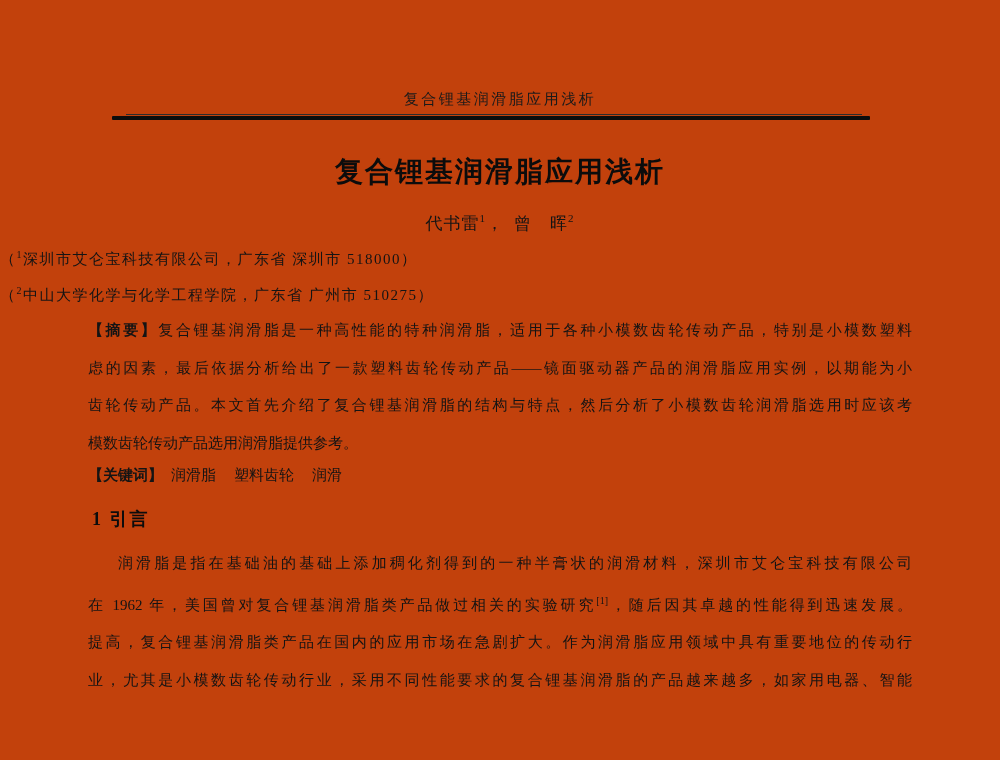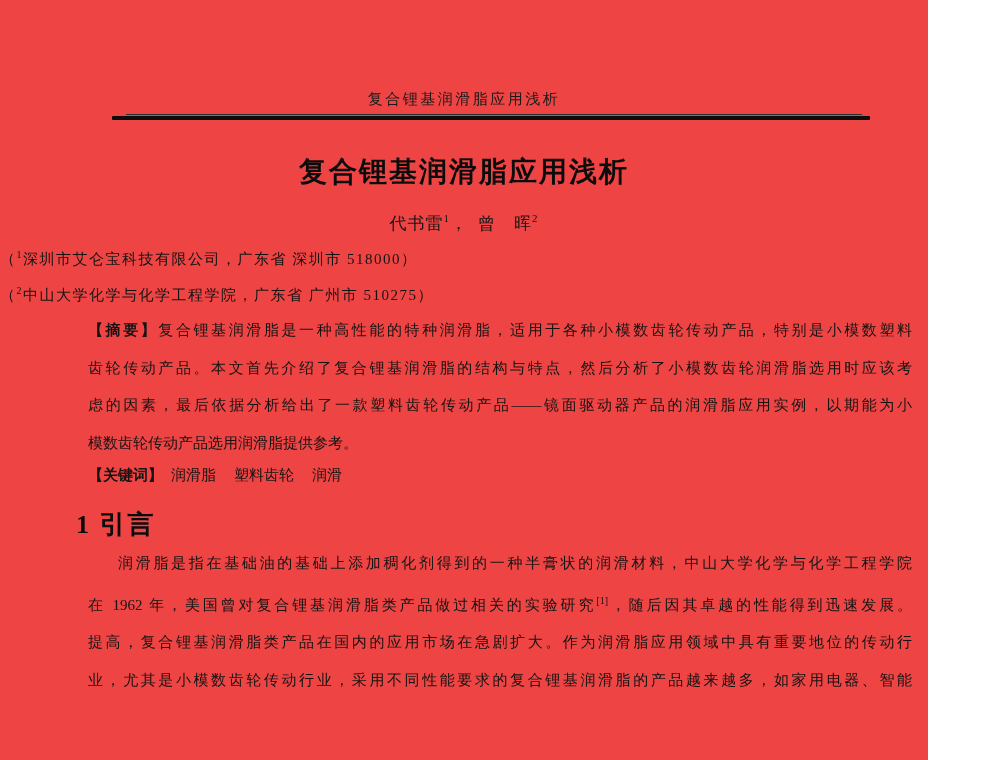--- a/index.html
+++ b/index.html
@@ -1,21 +1,21 @@
 <!DOCTYPE html>
 <html><head>
 <meta charset="utf-8">
 <style>
   html, body { margin:0; padding:0; }
   body {
     width:1000px; height:760px; background:#ffffff;
     font-family:"Liberation Serif","DejaVu Serif",serif;
     color:#141414;
   }
-  .page { position:relative; width:928px; height:760px; overflow:hidden; background:#ef4444; }
+  .page { position:relative; width:1000px; height:760px; overflow:hidden; background:#c2410c; }
 
   .running-header {
     position:absolute; top:90px; left:0; width:100%;
     text-align:center; font-size:15px; letter-spacing:2.5px; color:#1a1a1a;
   }
   .header-rule {
     position:absolute; top:116px; left:112px; width:758px; height:4px;
     background:#0d0d0d; border-radius:1px;
   }
   .header-rule::after {
@@ -45,22 +45,22 @@
   .abstract { position:absolute; top:312px; left:88px; width:824px; font-size:15px; }
   .aline { line-height:37.5px; }
   .fill { text-align:justify; text-align-last:justify; }
   .abstract-label { font-weight:bold; }
 
   .keywords { position:absolute; top:466px; left:88px; font-size:15px; }
   .kw-label { font-weight:bold; margin-right:8px; }
   .kw { margin-right:18px; }
 
   .section-heading {
-    position:absolute; top:507px; left:76px;
-    font-size:26px; font-weight:bold; letter-spacing:2px; color:#0c0c0c;
+    position:absolute; top:507px; left:92px;
+    font-size:18px; font-weight:bold; letter-spacing:2px; color:#0c0c0c;
   }
 
   .body-text { position:absolute; top:545px; left:88px; width:824px; font-size:15px; }
   .bline { line-height:37.2px; }
   .bline.indent { text-indent:2em; }
   sup.ref { font-size:10px; vertical-align:super; }
 </style>
 </head>
 <body>
 
@@ -72,29 +72,29 @@
   <div class="title">复合锂基润滑脂应用浅析</div>
 
   <div class="authors"><span>代书雷</span><sup>1</sup><span class="sep">，</span><span>曾　晖</span><sup>2</sup></div>
 
   <div class="affiliation affil-1"><span>（</span><sup>1</sup><span>深圳市艾仑宝科技有限公司，广东省 深圳市 518000</span><span>）</span></div>
 
   <div class="affiliation affil-2"><span>（</span><sup>2</sup><span>中山大学化学与化学工程学院，广东省 广州市 510275</span><span>）</span></div>
 
   <div class="abstract">
     <div class="aline fill"><span class="abstract-label">【摘要】</span><span>复合锂基润滑脂是一种高性能的特种润滑脂，适用于各种小模数齿轮传动产品，特别是小模数塑料</span></div>
+    <div class="aline fill">虑的因素，最后依据分析给出了一款塑料齿轮传动产品——镜面驱动器产品的润滑脂应用实例，以期能为小</div>
     <div class="aline fill">齿轮传动产品。本文首先介绍了复合锂基润滑脂的结构与特点，然后分析了小模数齿轮润滑脂选用时应该考</div>
-    <div class="aline fill">虑的因素，最后依据分析给出了一款塑料齿轮传动产品——镜面驱动器产品的润滑脂应用实例，以期能为小</div>
     <div class="aline">模数齿轮传动产品选用润滑脂提供参考。</div>
   </div>
 
   <div class="keywords"><span class="kw-label">【关键词】</span><span class="kw">润滑脂</span><span class="kw">塑料齿轮</span><span class="kw">润滑</span></div>
 
   <div class="section-heading">1 引言</div>
 
   <div class="body-text">
-    <div class="bline fill indent">润滑脂是指在基础油的基础上添加稠化剂得到的一种半膏状的润滑材料，中山大学化学与化学工程学院</div>
+    <div class="bline fill indent">润滑脂是指在基础油的基础上添加稠化剂得到的一种半膏状的润滑材料，深圳市艾仑宝科技有限公司</div>
     <div class="bline fill"><span>在 1962 年，美国曾对复合锂基润滑脂类产品做过相关的实验研究</span><sup class="ref">[1]</sup><span>，随后因其卓越的性能得到迅速发展。</span></div>
     <div class="bline fill">提高，复合锂基润滑脂类产品在国内的应用市场在急剧扩大。作为润滑脂应用领域中具有重要地位的传动行</div>
     <div class="bline fill">业，尤其是小模数齿轮传动行业，采用不同性能要求的复合锂基润滑脂的产品越来越多，如家用电器、智能</div>
   </div>
 
 </div>
 
 </body></html>

